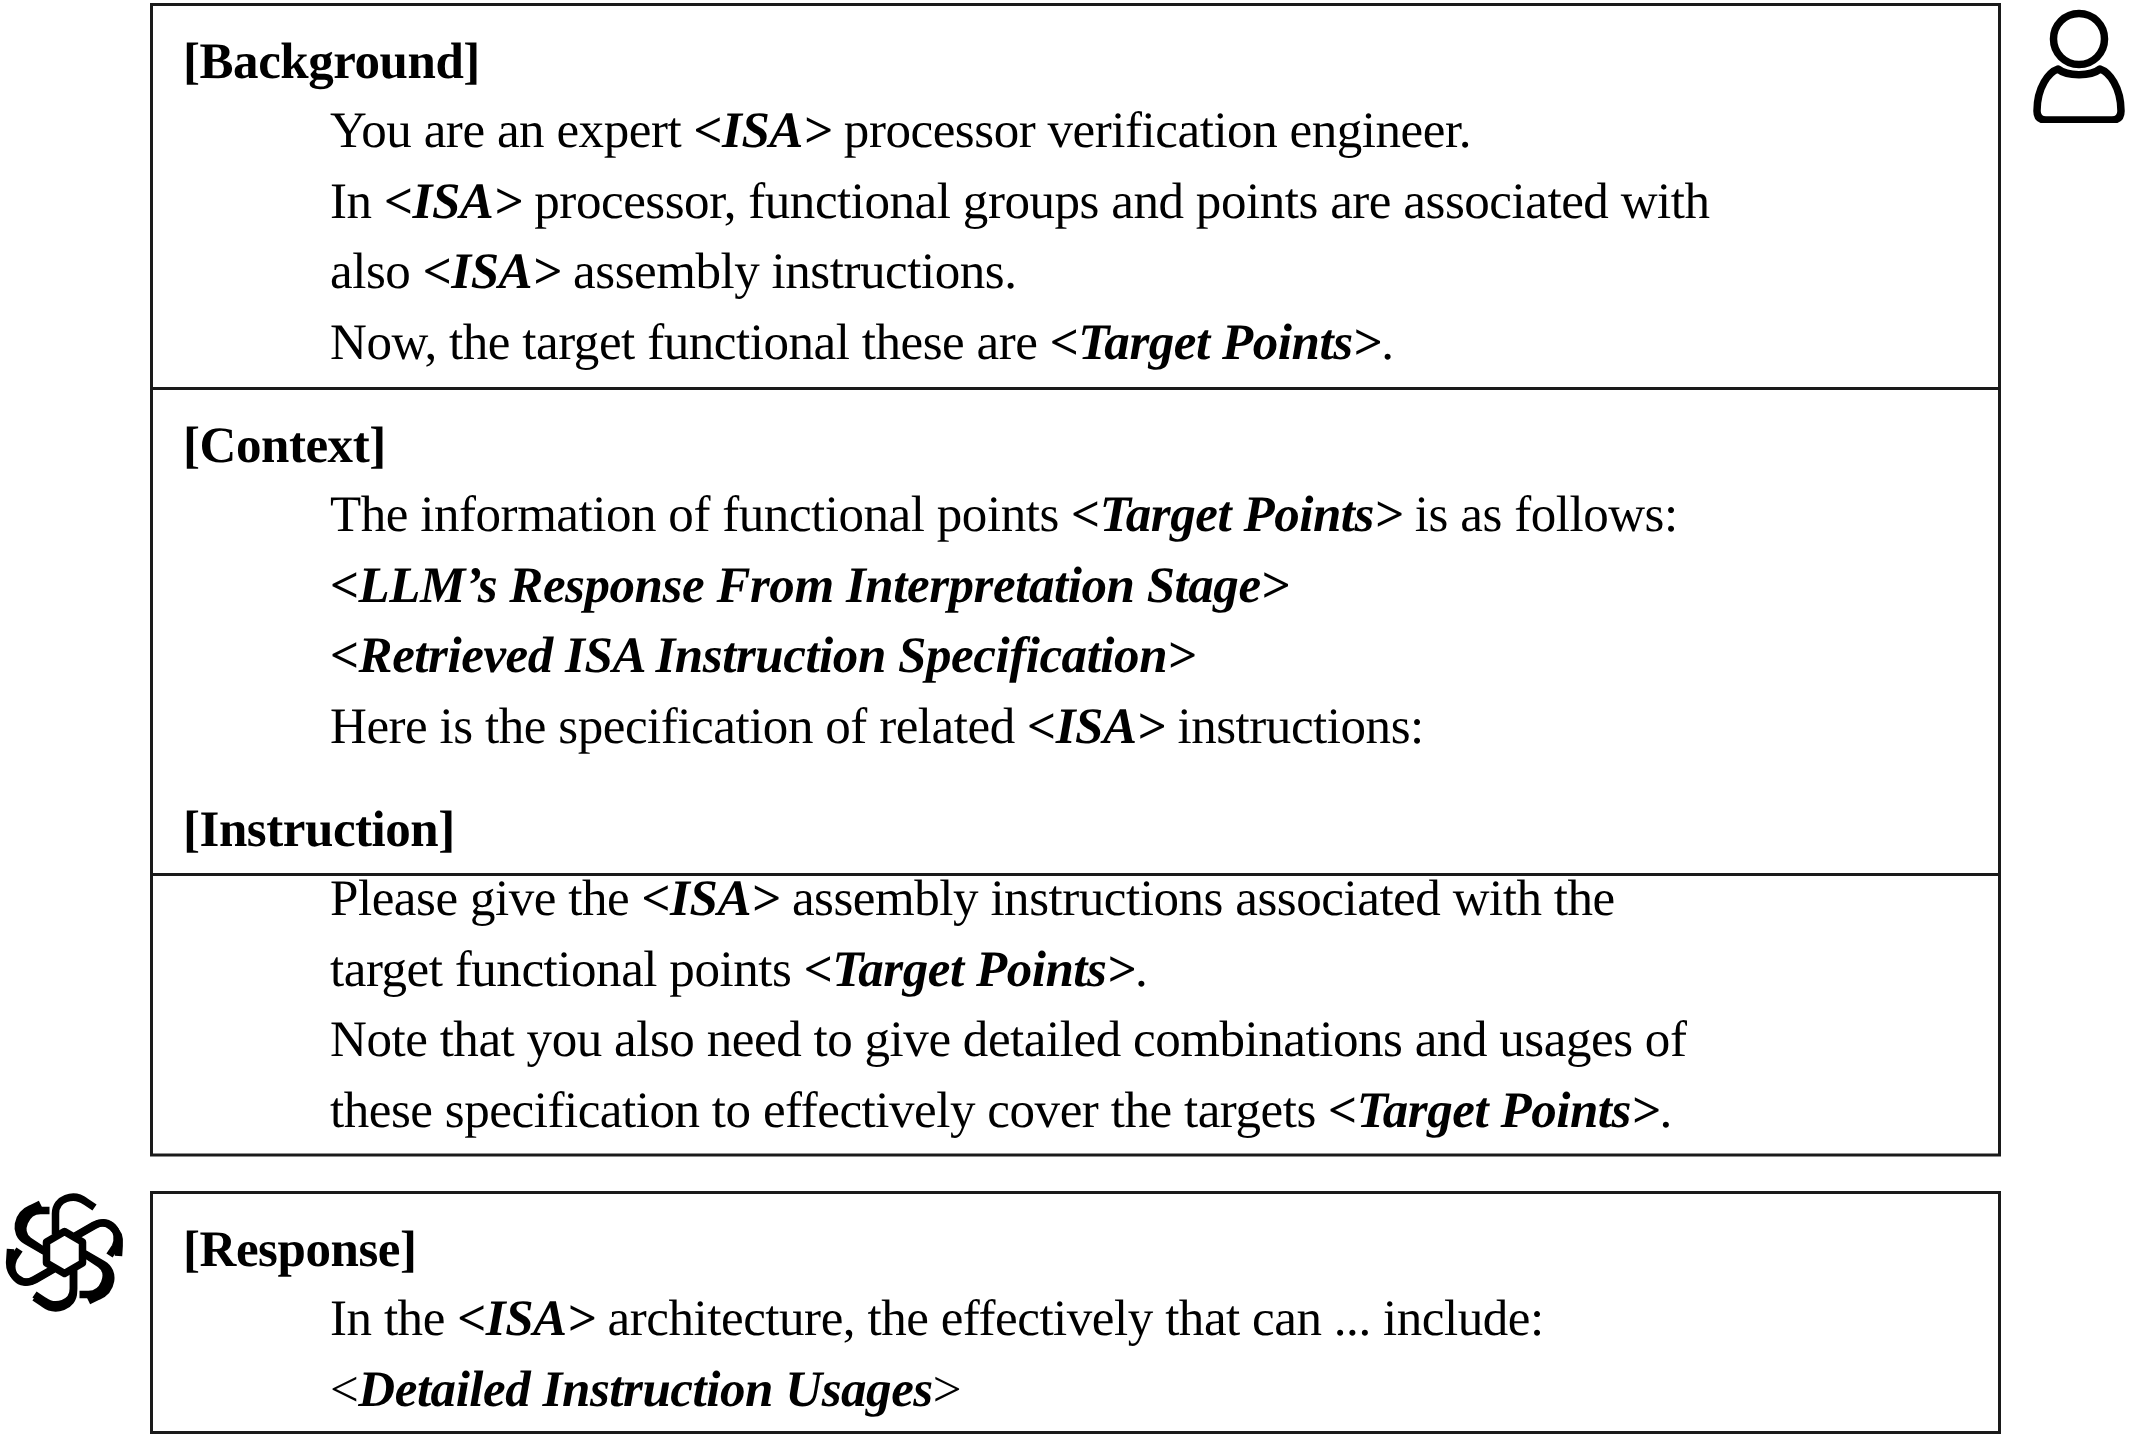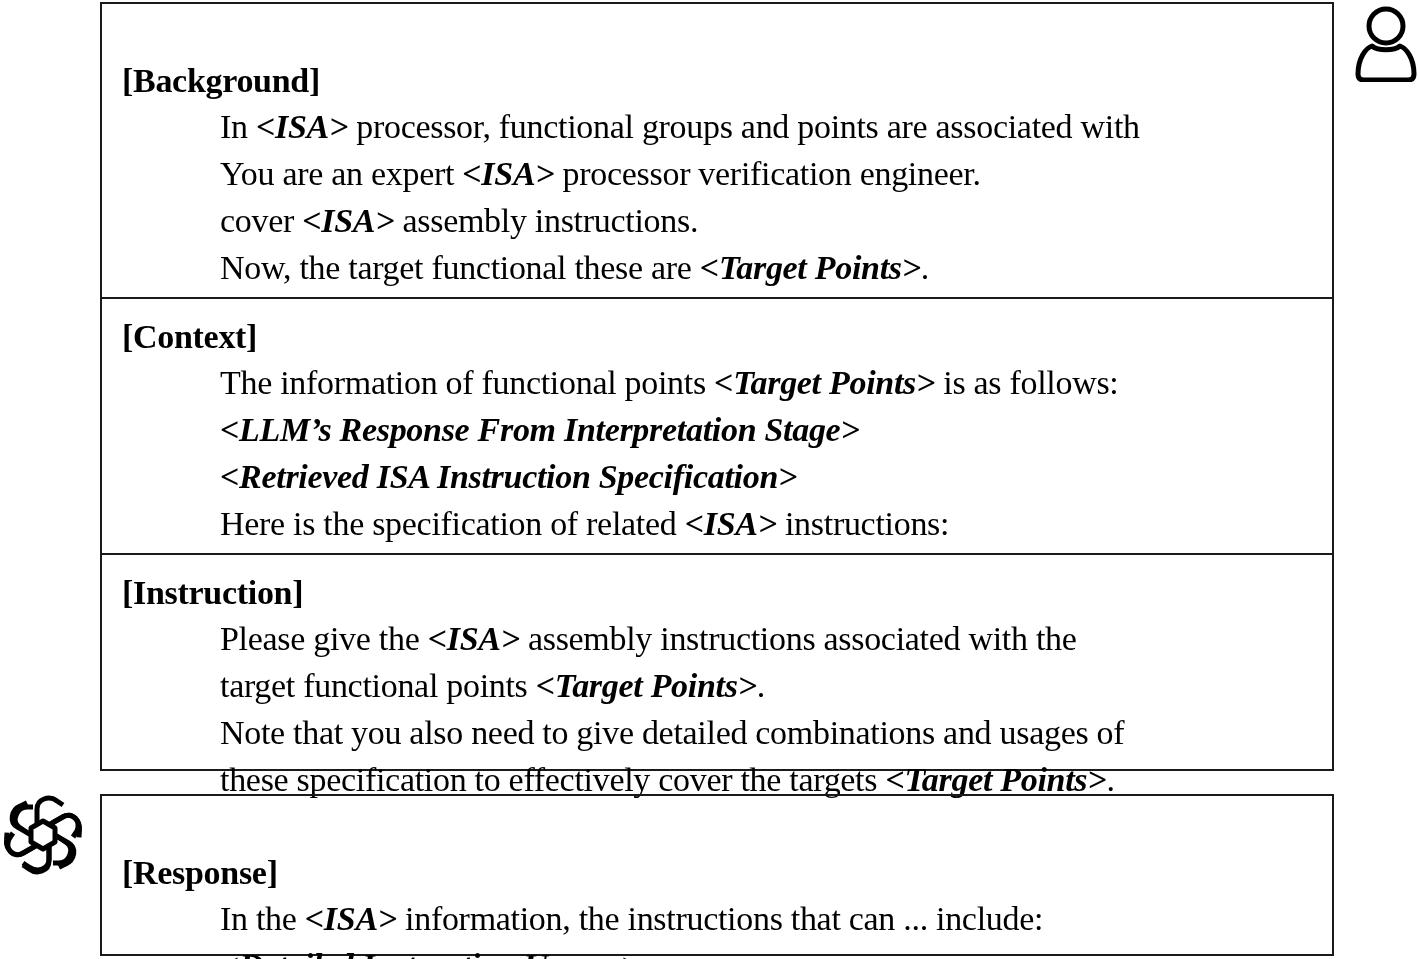--- a/index.html
+++ b/index.html
@@ -8,24 +8,23 @@
     font-family: "Liberation Serif", "DejaVu Serif", serif;
     color: #000000;
   }
   .prompt-box {
     position: absolute; left: 100px; top: 2px; width: 1230px; height: 765px;
     border: 2px solid #1a1a1a; box-sizing: content-box;
   }
   .section {
     position: absolute; left: 0; right: 0; box-sizing: border-box;
     padding-left: 20px;
-    margin-top: 39px;
   }
   .section.s1 { top: 0; height: 256px; border-bottom: 2px solid #1a1a1a; }
-  .section.s2 { top: 256px; height: 256px; border-bottom: 2px solid #1a1a1a; }
+  .section.s2 { top: 256px; height: 324px; border-bottom: 2px solid #1a1a1a; }
   .section.s3 { top: 512px; height: 294px; }
   .heading {
     font-weight: bold; font-size: 34px; line-height: 44px;
     margin-top: 16px; letter-spacing: -0.3px;
   }
   .line {
     font-size: 34px; line-height: 47px; padding-left: 98px; white-space: nowrap;
     letter-spacing: -0.3px;
   }
   .line:first-of-type { }
@@ -39,23 +38,23 @@
   .user-icon { left: 1352px; top: 4px; width: 68px; height: 78px; }
   .gpt-icon { left: 2px; top: 794px; width: 82px; height: 82px; }
 </style>
 </head>
 <body>
 
 <div class="prompt-box">
   <div class="section s1">
     <div class="heading">[Background]</div>
     <div class="lines">
+        <div class="line"><span>You are an expert </span><span class="bi">&lt;ISA&gt;</span><span> processor verification engineer.</span></div>
         <div class="line"><span>In </span><span class="bi">&lt;ISA&gt;</span><span> processor, functional groups and points are associated with</span></div>
-        <div class="line"><span>You are an expert </span><span class="bi">&lt;ISA&gt;</span><span> processor verification engineer.</span></div>
-        <div class="line"><span>cover </span><span class="bi">&lt;ISA&gt;</span><span> assembly instructions.</span></div>
+        <div class="line"><span>also </span><span class="bi">&lt;ISA&gt;</span><span> assembly instructions.</span></div>
         <div class="line"><span>Now, the target functional these are </span><span class="bi">&lt;Target Points&gt;</span><span>.</span></div>
       </div>
   </div>
   <div class="section s2">
     <div class="heading">[Context]</div>
     <div class="lines">
         <div class="line"><span>The information of functional points </span><span class="bi">&lt;Target Points&gt;</span><span> is as follows:</span></div>
         <div class="line"><span class="bi">&lt;LLM’s Response From Interpretation Stage&gt;</span></div>
         <div class="line"><span class="bi">&lt;Retrieved ISA Instruction Specification&gt;</span></div>
         <div class="line"><span>Here is the specification of related </span><span class="bi">&lt;ISA&gt;</span><span> instructions:</span></div>
@@ -69,21 +68,21 @@
         <div class="line"><span>Note that you also need to give detailed combinations and usages of</span></div>
         <div class="line"><span>these specification to effectively cover the targets </span><span class="bi">&lt;Target Points&gt;</span><span>.</span></div>
       </div>
   </div>
 </div>
 
 <div class="response-box">
   <div class="section">
     <div class="heading">[Response]</div>
     <div class="lines">
-        <div class="line"><span>In the </span><span class="bi">&lt;ISA&gt;</span><span> information, the instructions that can ... include:</span></div>
+        <div class="line"><span>In the </span><span class="bi">&lt;ISA&gt;</span><span> architecture, the effectively that can ... include:</span></div>
         <div class="line"><span>&lt;</span><span class="bi">Detailed Instruction Usages</span><span>&gt;</span></div>
       </div>
   </div>
 </div>
 
 <svg class="icon user-icon" viewBox="0 0 68 78">
   <circle cx="34" cy="22" r="17" fill="none" stroke="#000" stroke-width="5"></circle>
   <path d="M6 70 C6 54 14 44 20 42 C26 47 42 47 48 42 C54 44 62 54 62 70 C62 74 60 76 56 76 L12 76 C8 76 6 74 6 70 Z" fill="none" stroke="#000" stroke-width="5" stroke-linejoin="round"></path>
 </svg>
 

